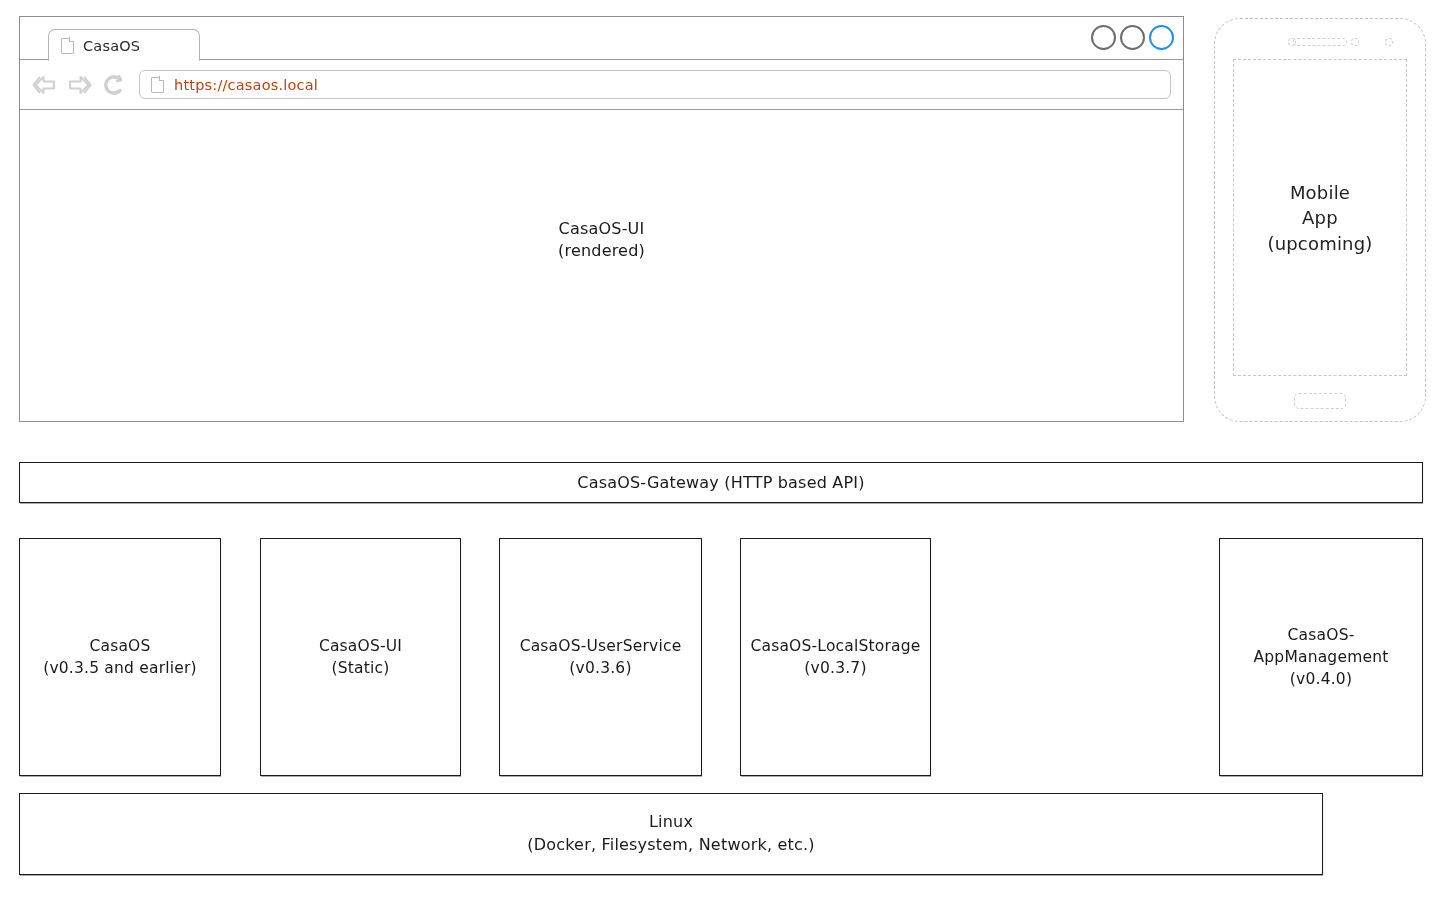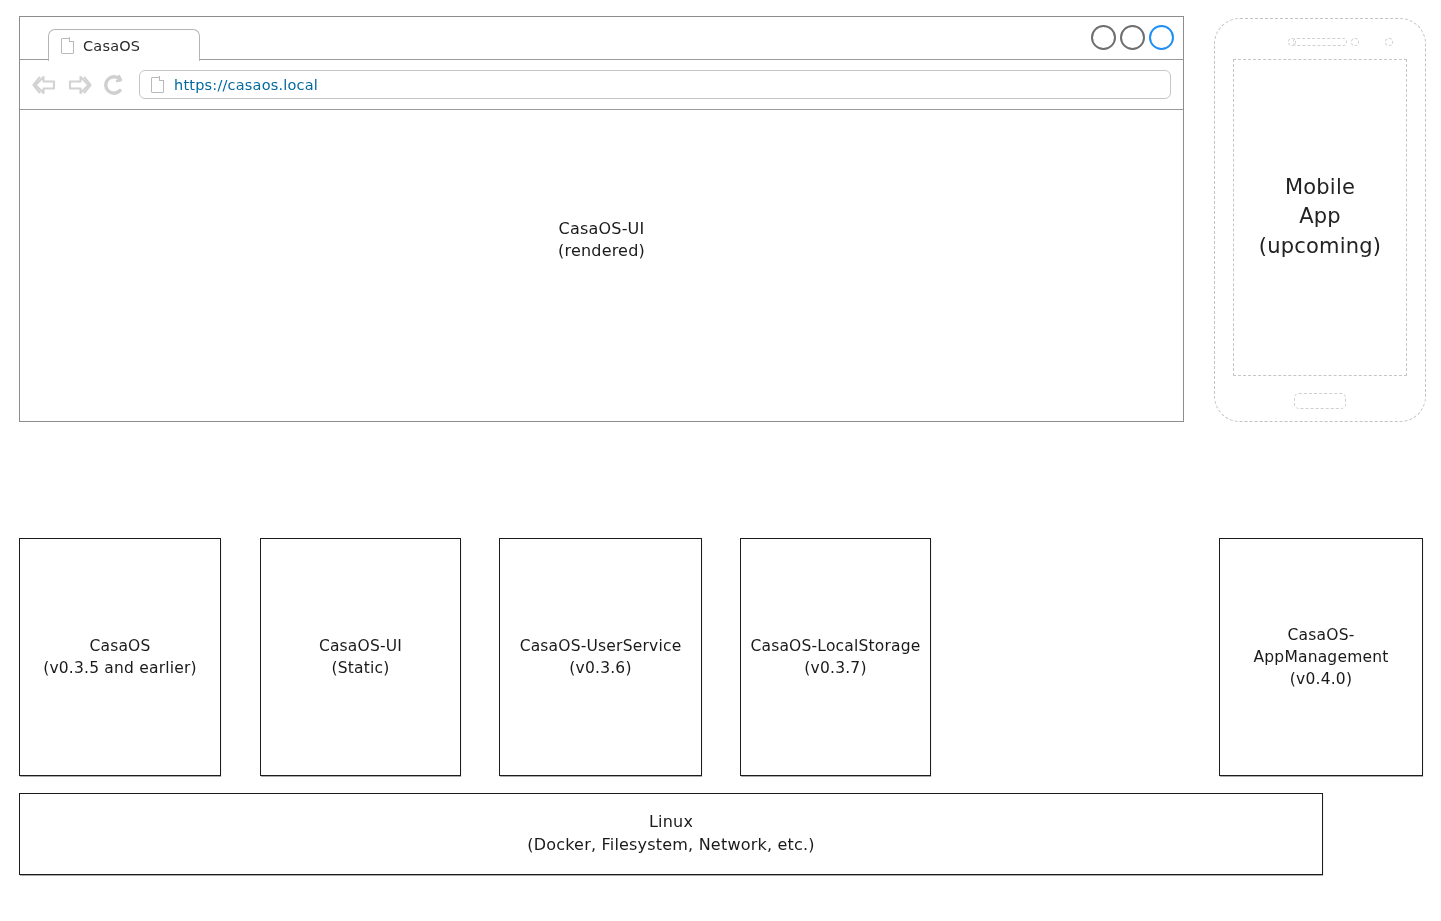--- a/index.html
+++ b/index.html
@@ -162,21 +162,21 @@
     border-radius: 6px;
     background: #ffffff;
     box-sizing: border-box;
     display: flex;
     align-items: center;
     gap: 10px;
     padding-left: 11px;
   }
   #url-text {
     font-size: 14.5px;
-    color: #0369a1;
+    color: #c2410c;
     letter-spacing: 0.2px;
   }
 
   #browser-viewport {
     position: absolute;
     left: 0;
     top: 93px;
     right: 0;
     bottom: 0;
   }
@@ -200,21 +200,21 @@
   #phone-screen {
     position: absolute;
     left: 18px;
     top: 40px;
     right: 18px;
     bottom: 45px;
     border: 1.6px dashed #c6c6c6;
     box-sizing: border-box;
   }
   #phone-screen .center-text {
-    font-size: 21px;
+    font-size: 18px;
     color: #222222;
   }
   #phone-speaker {
     position: absolute;
     left: 50%;
     top: 19px;
     transform: translateX(-50%);
     width: 54px;
     height: 8px;
     border: 1.3px dashed #cfcfcf;
@@ -343,20 +343,23 @@
 
     <div id="phone-screen">
       <div class="center-text">Mobile
 App
 (upcoming)</div>
     </div>
 
     <span id="phone-home"></span>
   </div>
 
+  <div class="sketch-box" id="gateway-bar">
+    <div class="center-text">CasaOS-Gateway (HTTP based API)</div>
+  </div>
 
   <div id="service-row">
 
     <div class="service-box" style="left:19px;  width:202px;">
       <div class="center-text">CasaOS
 (v0.3.5 and earlier)</div>
     </div>
 
     <div class="service-box" style="left:260px; width:201px;">
       <div class="center-text">CasaOS-UI

